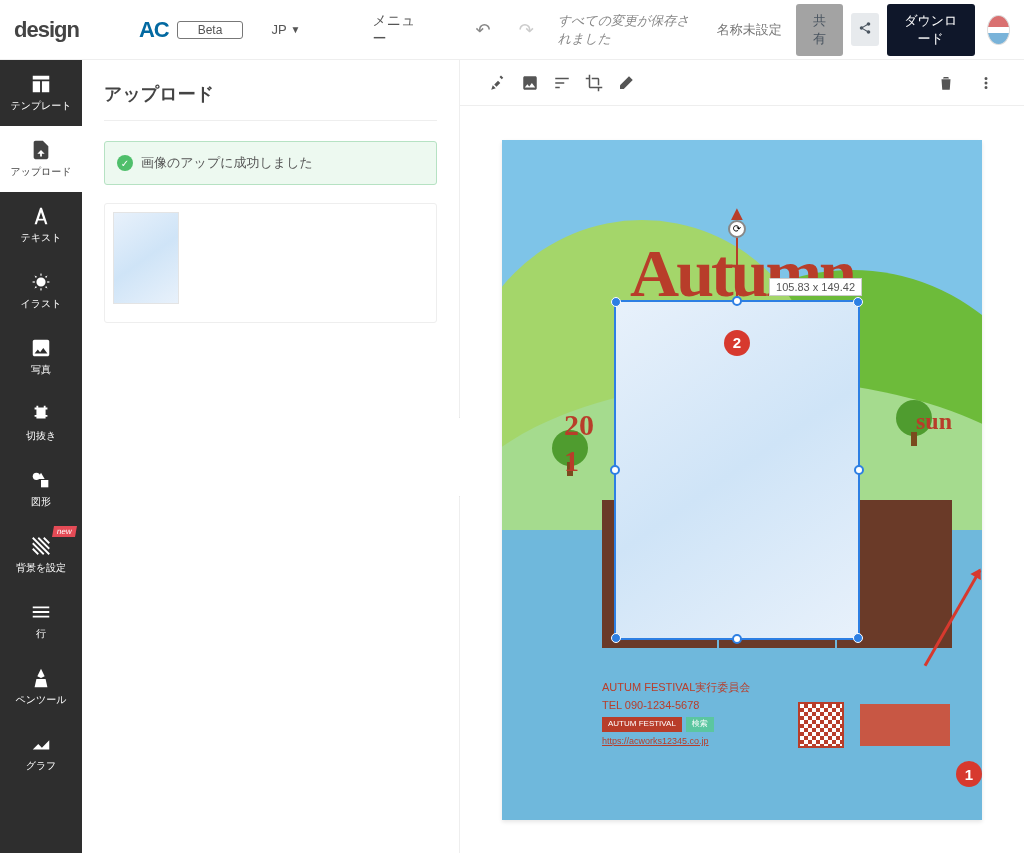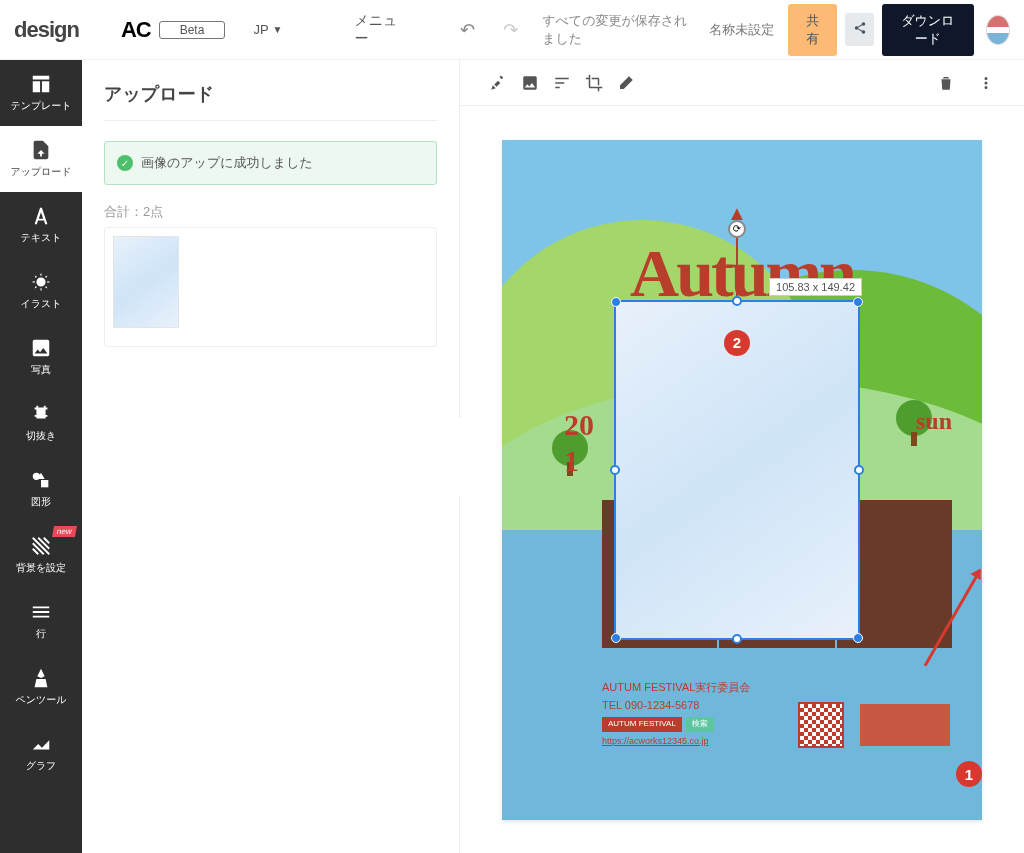--- a/index.html
+++ b/index.html
@@ -1,32 +1,32 @@
 <!DOCTYPE html>
 <html><head>
 <meta charset="utf-8">
 <style>
 * { margin: 0; padding: 0; box-sizing: border-box; }
 body { font-family: -apple-system, "Helvetica Neue", Arial, sans-serif; width: 1024px; height: 853px; overflow: hidden; background: #fff; }
 
 
 .header { height: 60px; display: flex; align-items: center; padding: 0 14px; border-bottom: 1px solid #eee; }
 .logo { display: flex; align-items: center; font-weight: 700; font-size: 22px; color: #444; letter-spacing: -1px; gap: 40px; }
-.logo .ac { color: #000000; font-weight: 800; margin-left: 2px; text-align: right; }
+.logo .ac { color: #0369a1; font-weight: 800; margin-left: 20px; text-align: right; }
 .badge-beta { border: 1px solid #777; border-radius: 3px; font-size: 12px; padding: 1px 20px; margin-left: 8px; color: #555; }
 .lang { display: flex; align-items: center; font-size: 13px; color: #555; margin-left: 28px; cursor: pointer; }
 .lang .caret { margin-left: 4px; font-size: 10px; }
 .menu { font-size: 14px; color: #555; margin-left: 72px; cursor: pointer; }
 .hist { margin-left: 60px; display: flex; gap: 28px; color: #888; }
 .hist span { cursor: pointer; font-size: 18px; }
-.save-status { margin-left: 24px; font-size: 13px; color: #888; }
+.save-status { margin-left: 24px; font-size: 13px; color: #888; font-style: italic; }
 .spacer { flex: 1; }
 .name-input { font-size: 13px; color: #bbb; padding: 6px; border: none; width: 90px; text-align: right; }
 .btn { border: none; border-radius: 3px; padding: 8px 14px; font-size: 13px; cursor: pointer; margin-left: 8px; }
-.btn-light { background: #fdba74; color: #4a5560; }
+.btn-light { background: #a3a3a3; color: #4a5560; }
 .btn-share { background: #e7eaed; color: #4a5560; width: 36px; padding: 8px 0; text-align: center; }
 .btn-primary { background: #0f172a; color: #fff; font-weight: 500; }
 .avatar { width: 30px; height: 30px; border-radius: 50%; margin-left: 12px; background: linear-gradient(#d97070 40%, #fff 40% 60%, #79b3d9 60%); border: 1px solid #ddd; }
 .nav-icon { width: 22px; height: 22px; display: flex; align-items: center; justify-content: center; margin: 0 auto 4px; }
 
 
 .main { display: flex; height: calc(853px - 60px); }
 
 
 .rail { width: 82px; background: #2e2e2e; display: flex; flex-direction: column; }
@@ -217,21 +217,20 @@
       <span>グラフ</span>
     </div>
   </div>
 
   <div class="panel">
     <h2>アップロード</h2>
     <div class="alert-ok">
       <span class="chk">✓</span>
       <span>画像のアップに成功しました</span>
     </div>
-    <div class="count">合計：2点</div>
     <div class="thumbs">
       <div class="thumb"></div>
     </div>
     <div class="collapse-pin">‹</div>
   </div>
 
   <div class="canvas-wrap">
     <div class="canvas-tools">
       <div class="tool">
           <svg width="18" height="18" viewBox="0 0 24 24">

